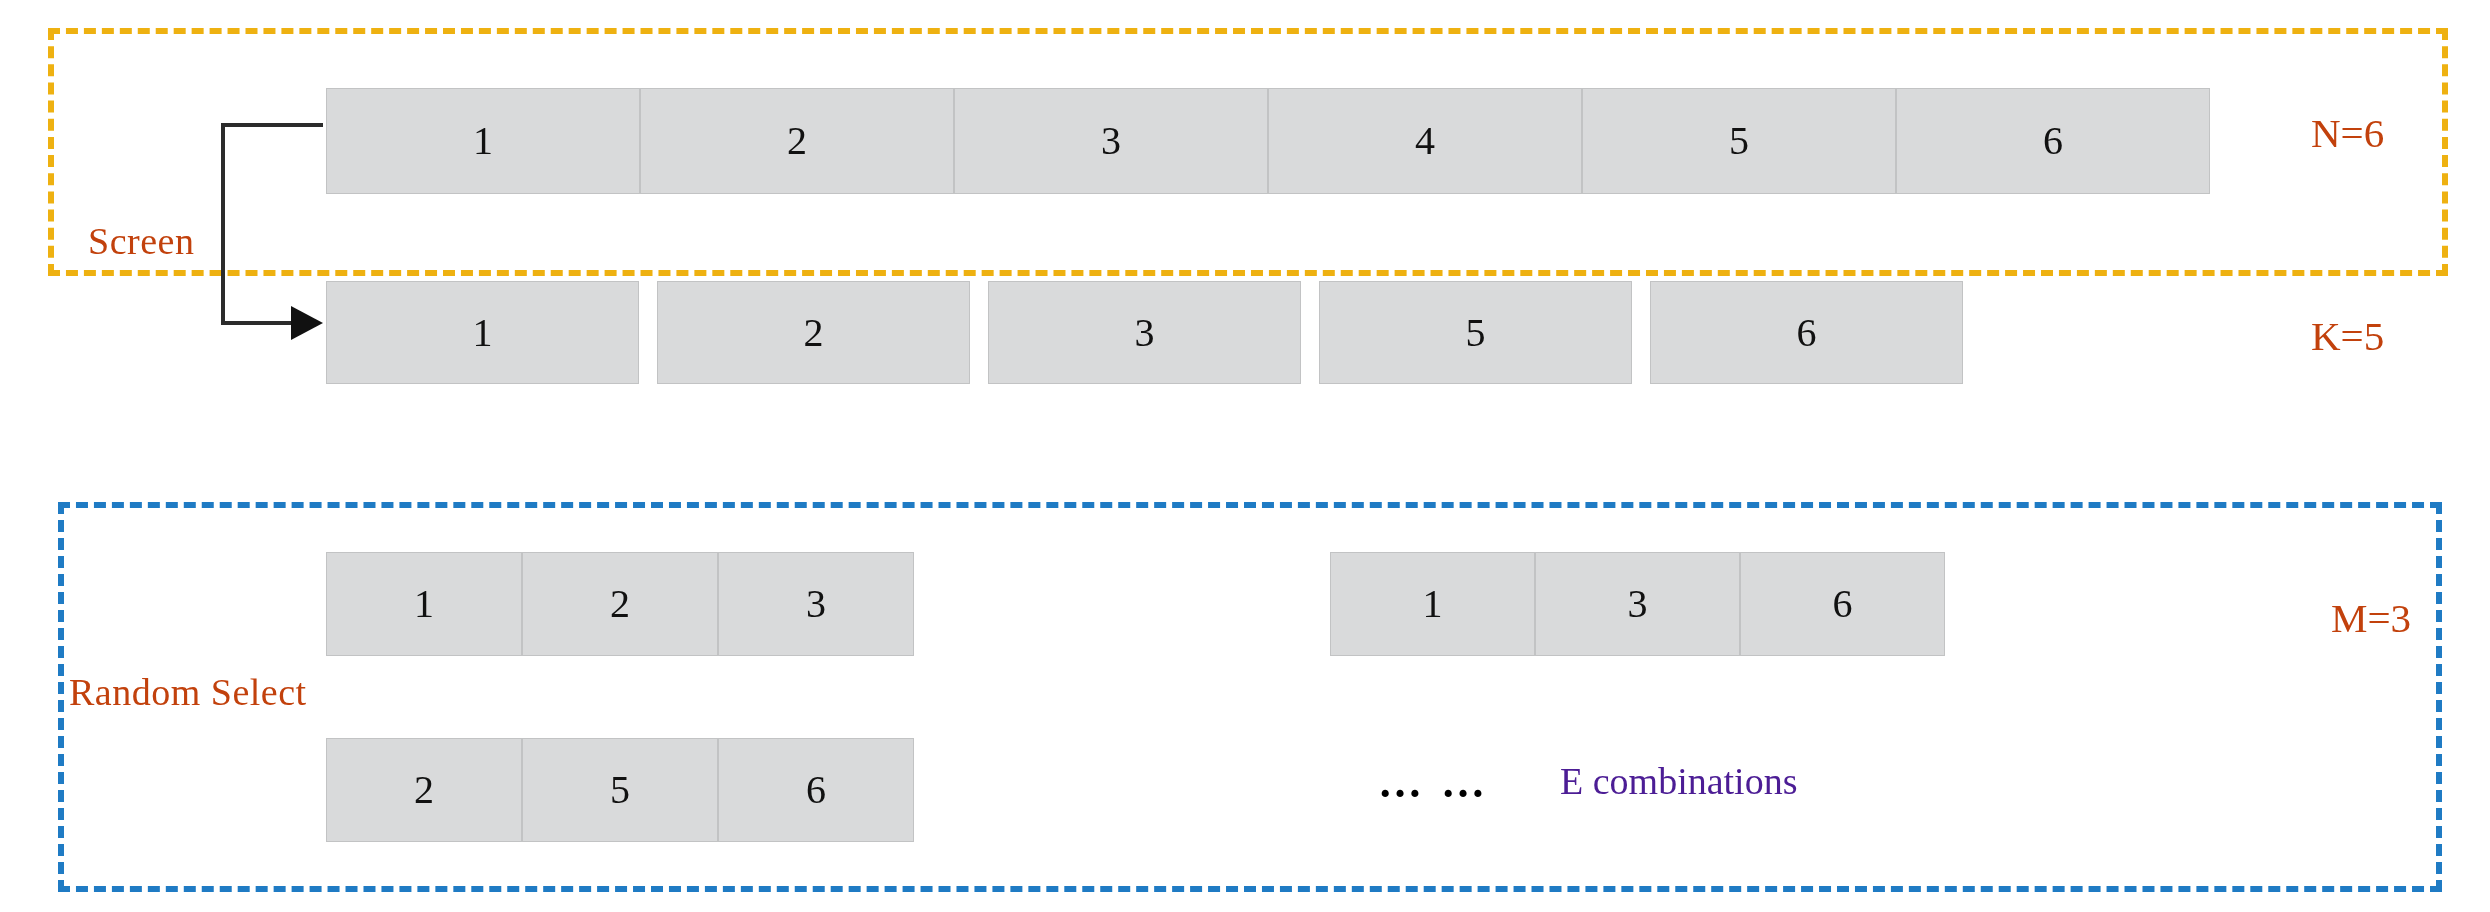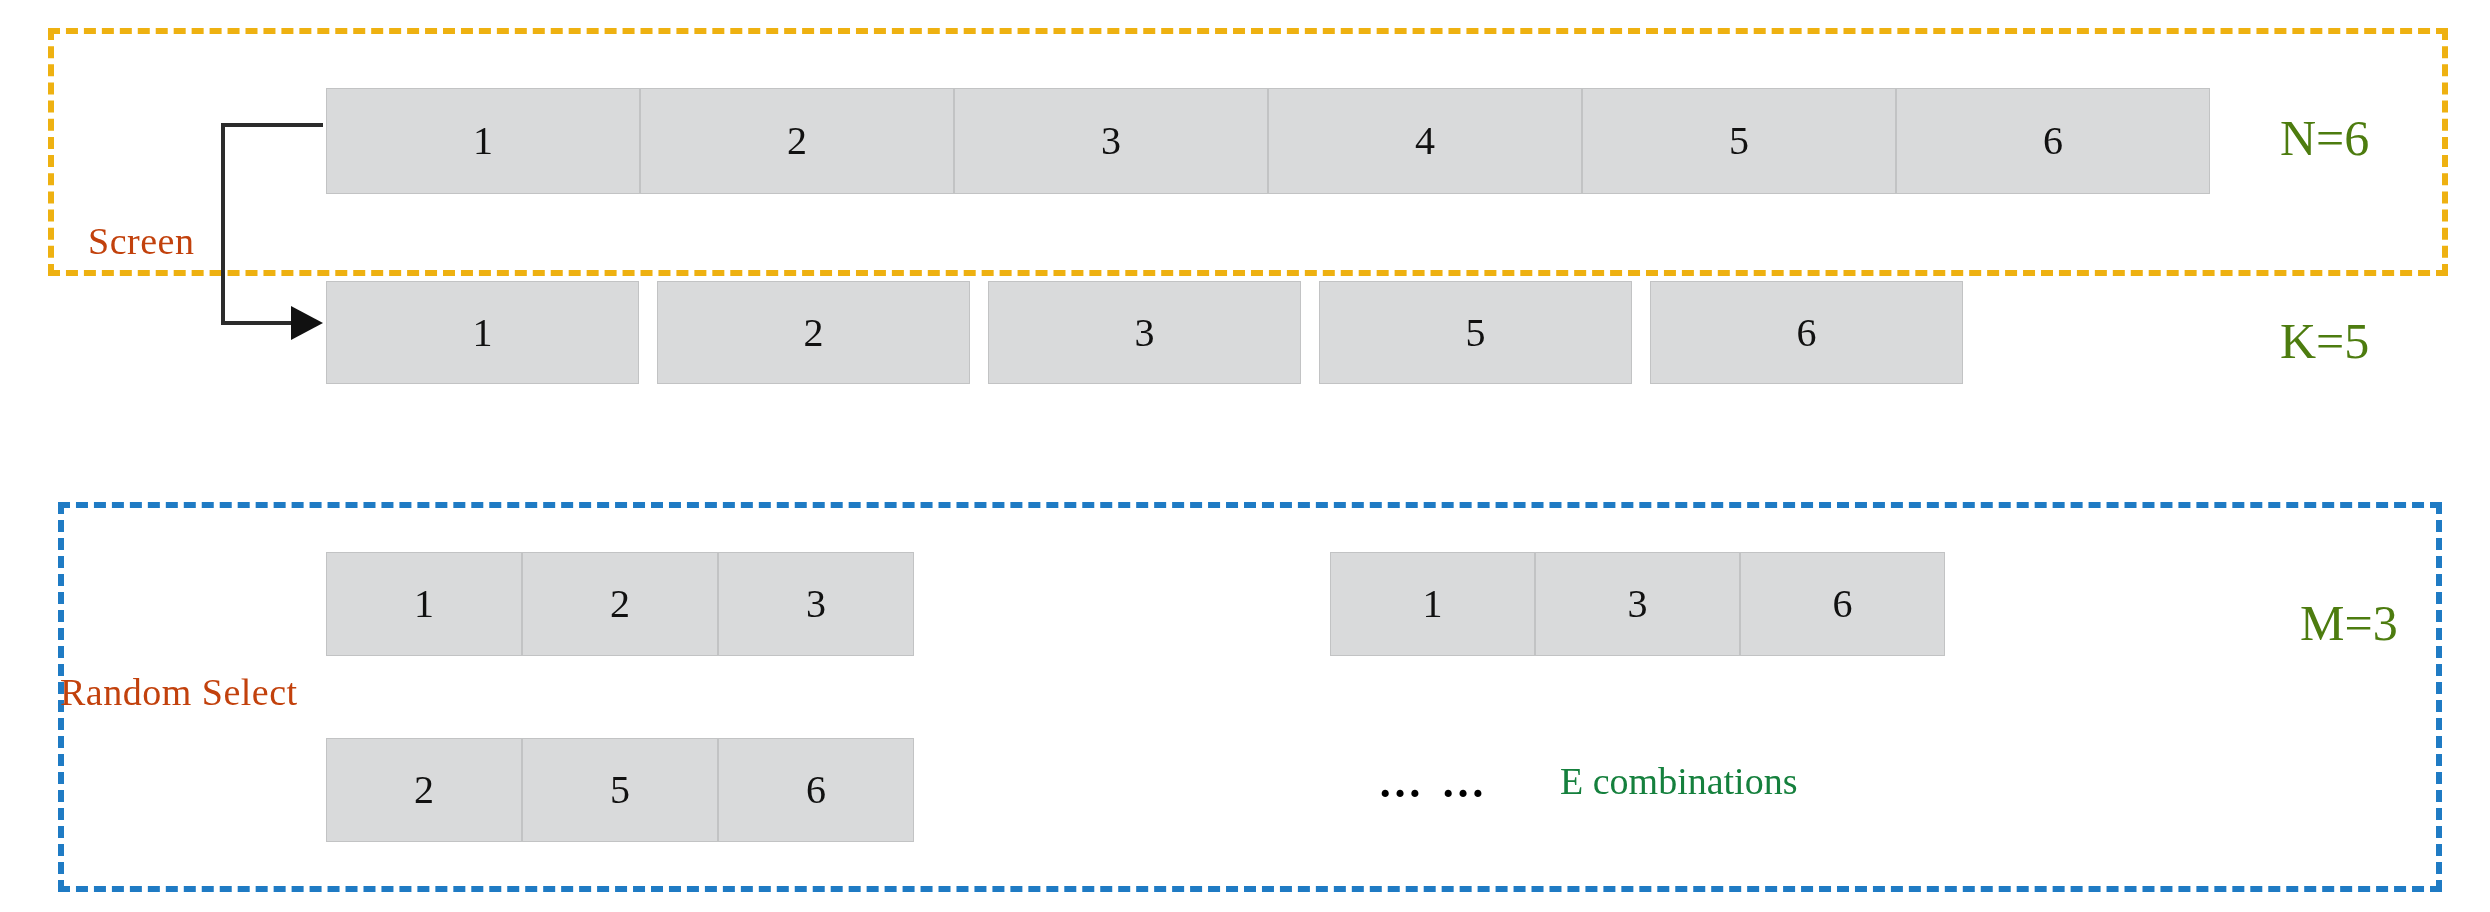--- a/index.html
+++ b/index.html
@@ -44,29 +44,30 @@
   
   .section-label {
     position: absolute;
     font-size: 38px;
     line-height: 1;
     letter-spacing: 0.5px;
     white-space: nowrap;
     color: #c2410c;
   }
   .label-screen { left: 88px; top: 222px; }
-  .label-random { left: 60px; top: 673px; font-family: Liberation Serif, serif; }
+  .label-random { left: 69px; top: 673px; font-family: Liberation Serif, serif; }
 
   
   .annot {
     position: absolute;
-    font-size: 50px;
-    line-height: 1;
-    white-space: nowrap;
-    color: #4d7c0f;
+    font-size: 41px;
+    line-height: 1;
+    white-space: nowrap;
+    color: #c2410c;
+    margin-left: 31px;
   }
   .annot-n { left: 2280px; top: 113px; }
   .annot-k { left: 2280px; top: 316px; }
   .annot-m { left: 2300px; top: 598px; text-align: center; }
 
   
   .elbow-v {
     position: absolute;
     left: 221px;
     top: 123px;
@@ -147,21 +148,21 @@
     white-space: nowrap;
     color: #000;
   }
   .e-comb {
     position: absolute;
     left: 1560px;
     top: 762px;
     font-size: 38px;
     line-height: 1;
     white-space: nowrap;
-    color: #15803d;
+    color: #4c1d95;
   }
 </style>
 </head>
 <body>
 
 <div class="canvas">
 
   <div class="panel panel-screen"></div>
 
   <div class="section-label label-screen">Screen</div>

